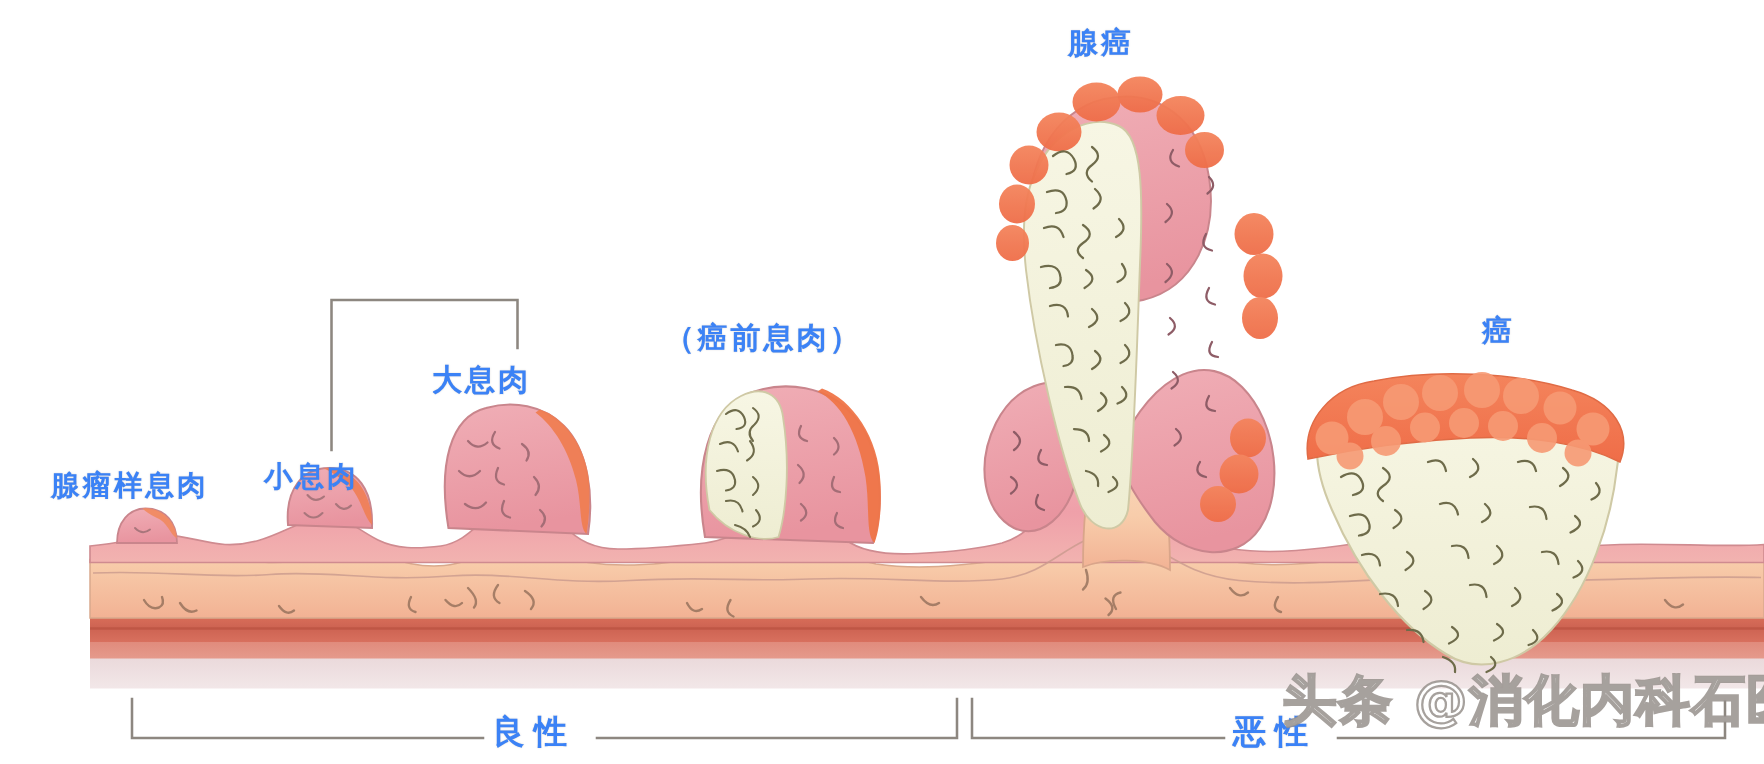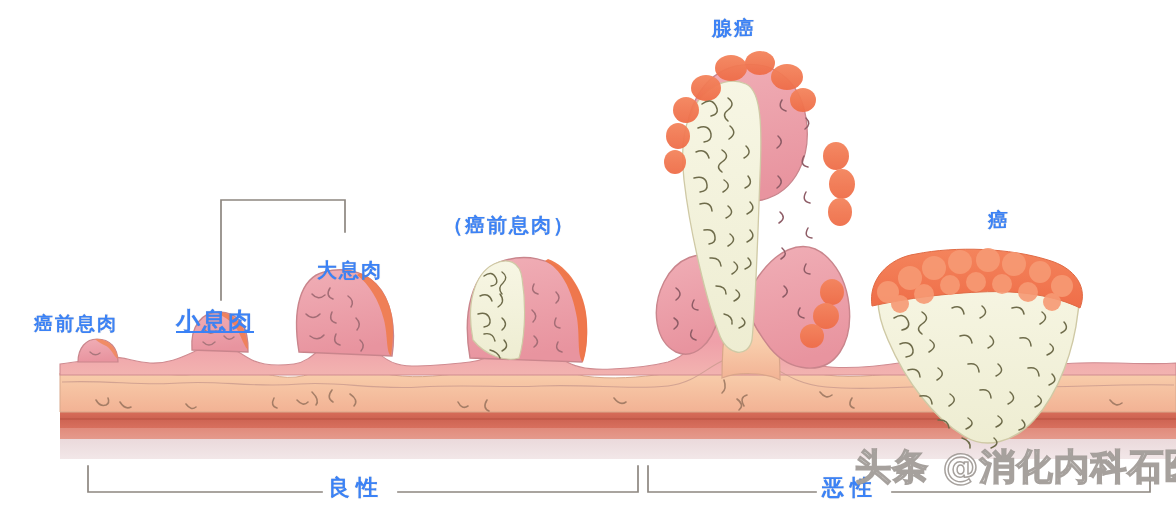--- a/index.html
+++ b/index.html
@@ -16,22 +16,22 @@
     color:#3b82f6;
     font-family:"DejaVu Sans","Liberation Sans",sans-serif;
     font-weight:700;
     letter-spacing:2px;
     white-space:nowrap;
     text-shadow:0 0 1px rgba(120,110,100,.35);
     user-select:none;
   }
 
   #l-hyperplastic{left:34px;  top:311px; font-size:19px;}
-  #l-small{       left:176px; top:305px; font-size:24px;text-decoration:underline;}
-  #l-large{       left:317px; top:240px; font-size:20px;margin-top:17px;}
+  #l-small{       left:176px; top:305px; font-size:19px;}
+  #l-large{       left:288px; top:240px; font-size:20px;}
   #l-adenomatous{ left:214px; top:160px; font-size:20px;}
   #l-severe1{     left:436px; top:159px; font-size:20px;}
   #l-severe2{     left:443px; top:188px; font-size:20px;margin-top:24px;}
   #l-adenoca{     left:712px; top:15px;  font-size:20px;}
   #l-cancer{      left:988px; top:207px; font-size:20px;}
   #l-benign{      left:328px; top:473px; font-size:22px; letter-spacing:6px;}
   #l-malignant{   left:822px; top:473px; font-size:22px; letter-spacing:6px; color:#3b82f6;}
 
   #watermark{
     position:absolute;left:855px;top:443px;
@@ -396,21 +396,21 @@
       <path d="M88,466 L88,492 L322,492"></path>
       <path d="M398,492 L638,492 L638,466"></path>
     </g>
 
     <g fill="none" stroke="#8d8780" stroke-width="1.7" stroke-linecap="square">
       <path d="M648,466 L648,492 L816,492"></path>
       <path d="M892,492 L1150,492 L1150,466"></path>
     </g>
   </svg>
 
-  <div class="lbl" id="l-hyperplastic">癌前息肉</div>
+  <div class="lbl" id="l-hyperplastic">腺瘤样息肉</div>
 
   <div class="lbl" id="l-small">小息肉</div>
 
   <div class="lbl" id="l-large">大息肉</div>
 
 
 
   <div class="lbl" id="l-severe2">（癌前息肉）</div>
 
   <div class="lbl" id="l-adenoca">腺癌</div>

